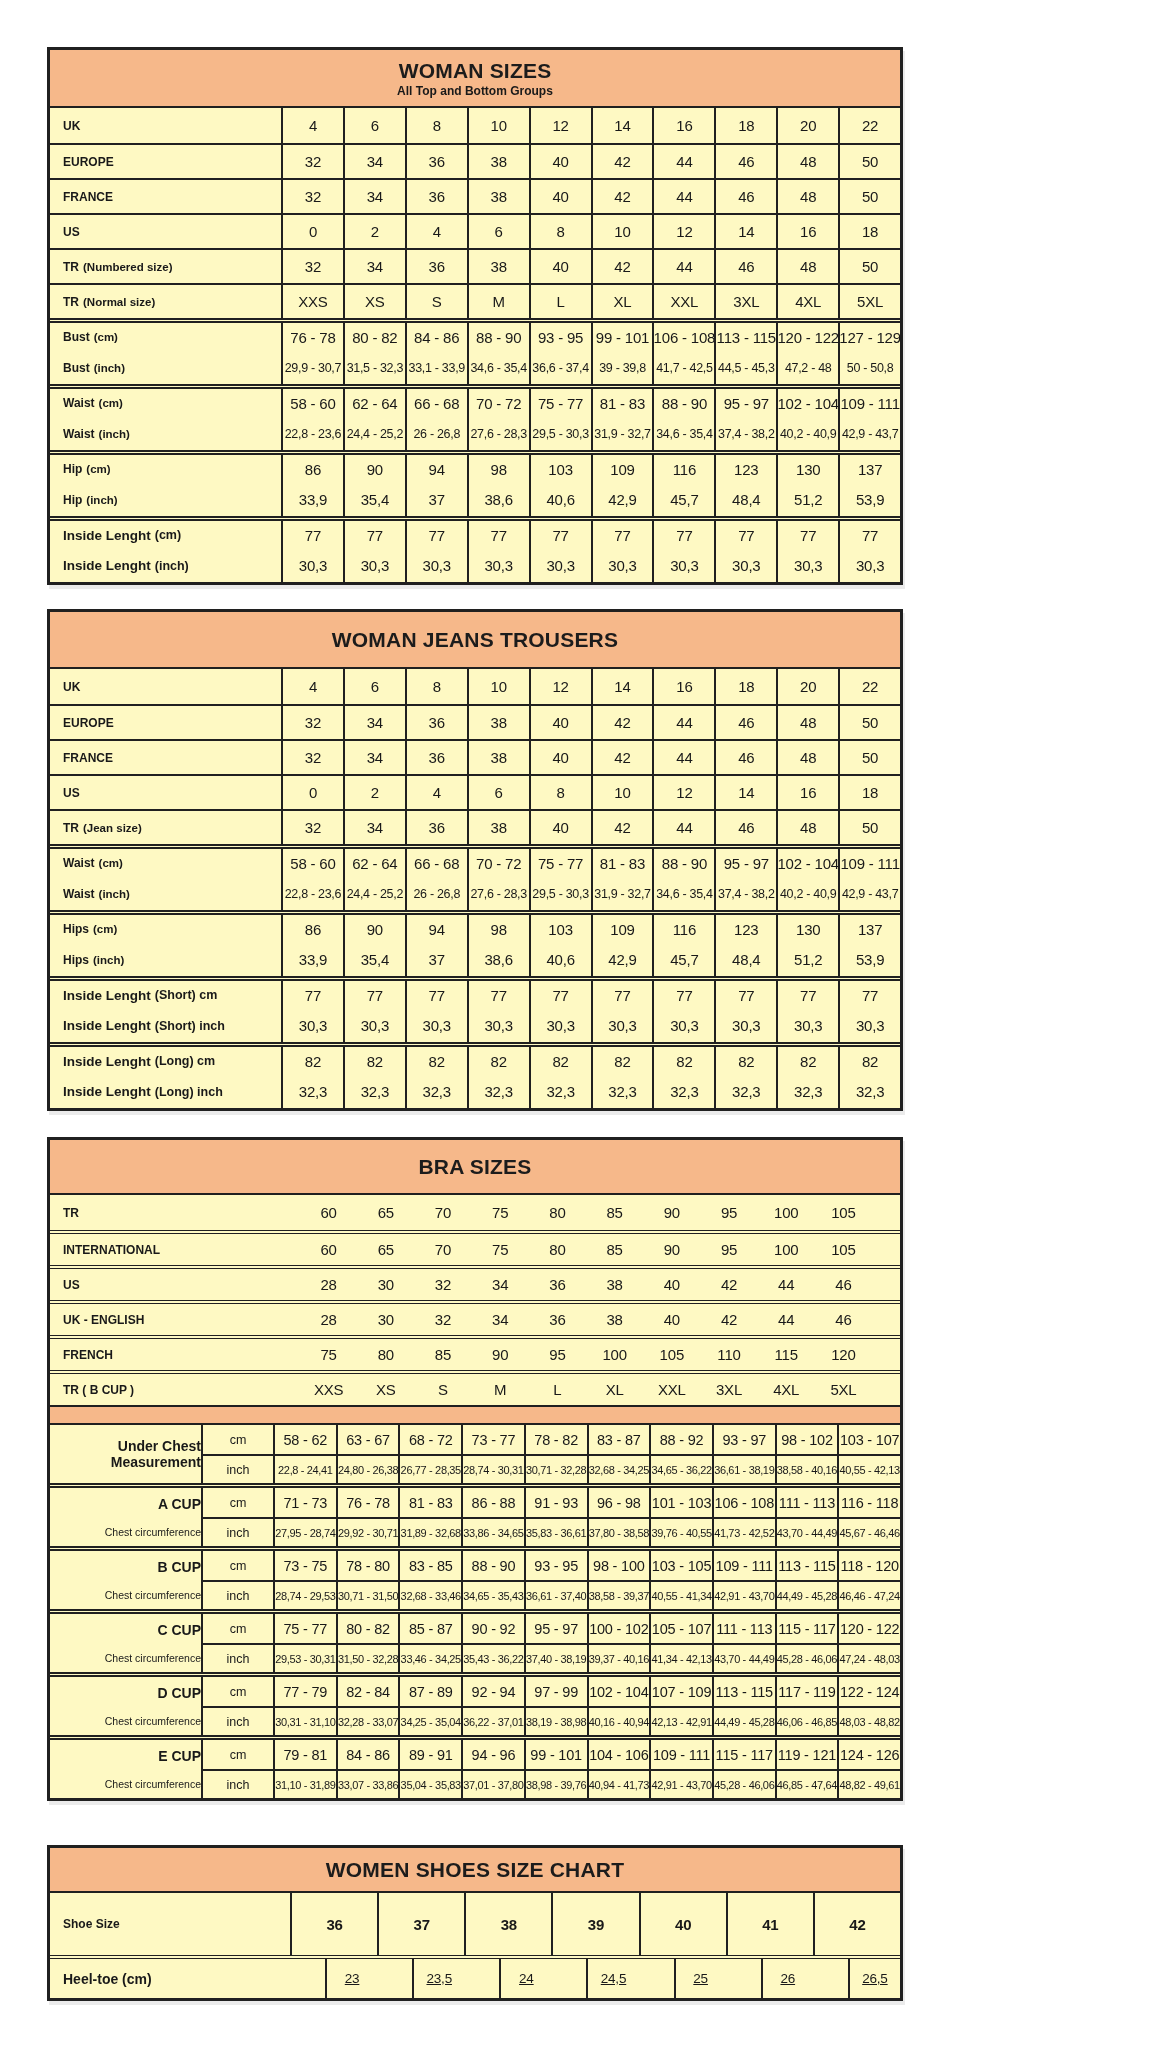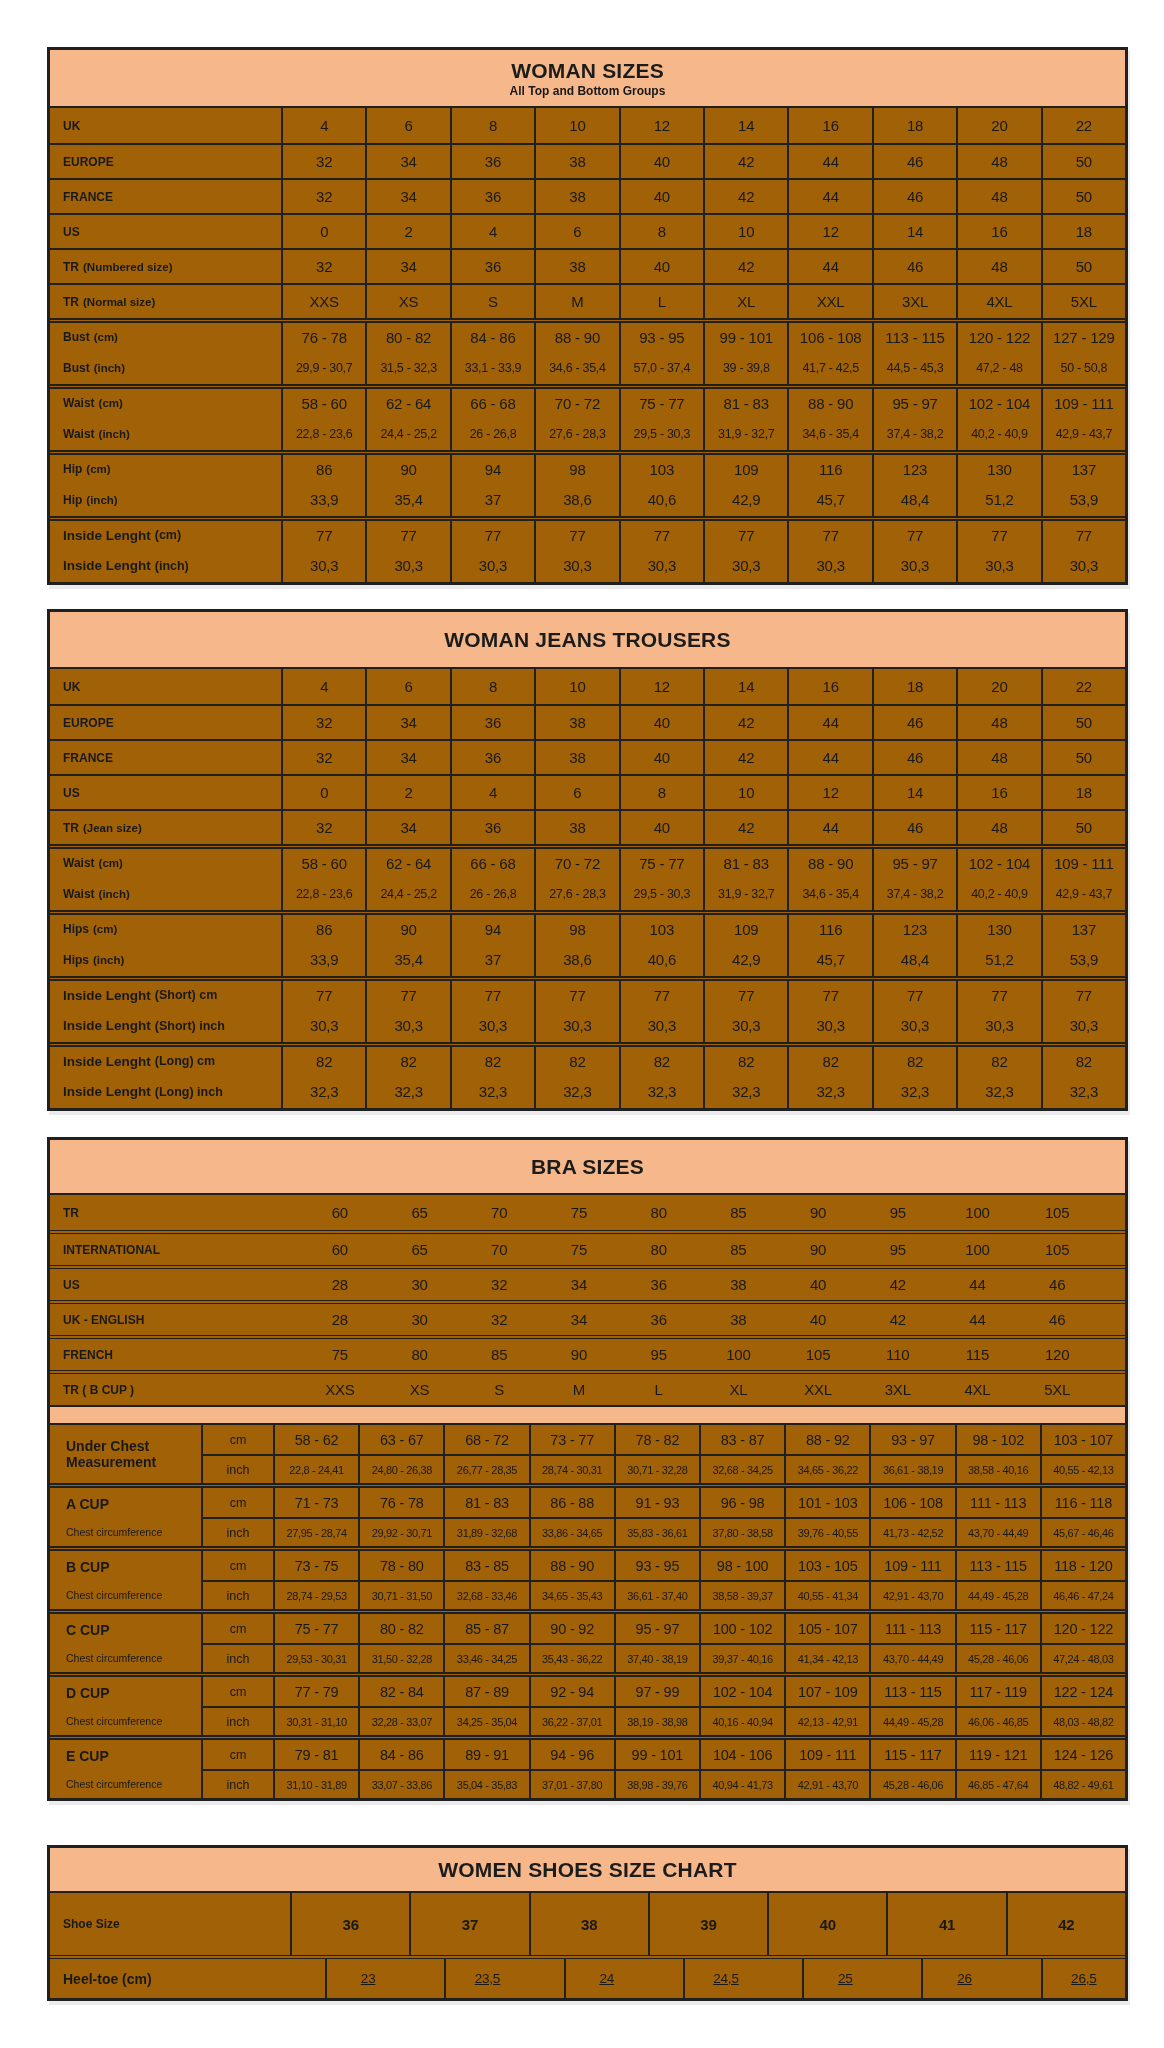--- a/index.html
+++ b/index.html
@@ -9,23 +9,24 @@
   }
   *{box-sizing:border-box;margin:0;padding:0;}
   html,body{background:#ffffff;}
   body{
     width:1164px;height:2048px;overflow:hidden;
     font-family:"Liberation Sans","DejaVu Sans",sans-serif;
     color:var(--text);
   }
   .page{padding:47px 0 0 47px;}
   .tbl{
-    width:1081px;background:#a16207;
+    width:856px;background:#fef9c3;
     border:3px solid var(--bc);
     box-shadow:2px 4px 0 rgba(0,0,0,0.08);
+    text-align:right;
   }
   .thead{
     background:var(--accent);
     border-bottom:2px solid var(--bc);
     display:flex;flex-direction:column;justify-content:center;align-items:center;
   }
   #t0 .thead{height:58px}
   #t1 .thead{height:57px}
   #t2 .thead{height:55px}
   #t3 .thead{height:45px}
@@ -203,21 +204,21 @@
         </div>
         <div class="row grp group-end">
           <div class="lcell">
             <div class="lmain">Bust</div>
             <div class="lsub">(inch)</div>
           </div>
           <div class="vcell val-sm">29,9 - 30,7</div>
           <div class="vcell val-sm">31,5 - 32,3</div>
           <div class="vcell val-sm">33,1 - 33,9</div>
           <div class="vcell val-sm">34,6 - 35,4</div>
-          <div class="vcell val-sm">57,0 - 37,4</div>
+          <div class="vcell val-sm">36,6 - 37,4</div>
           <div class="vcell val-sm">39 - 39,8</div>
           <div class="vcell val-sm">41,7 - 42,5</div>
           <div class="vcell val-sm">44,5 - 45,3</div>
           <div class="vcell val-sm">47,2 - 48</div>
           <div class="vcell val-sm">50 - 50,8</div>
         </div>
         <div class="row grp group-start">
           <div class="lcell">
             <div class="lmain">Waist</div>
             <div class="lsub">(cm)</div>

